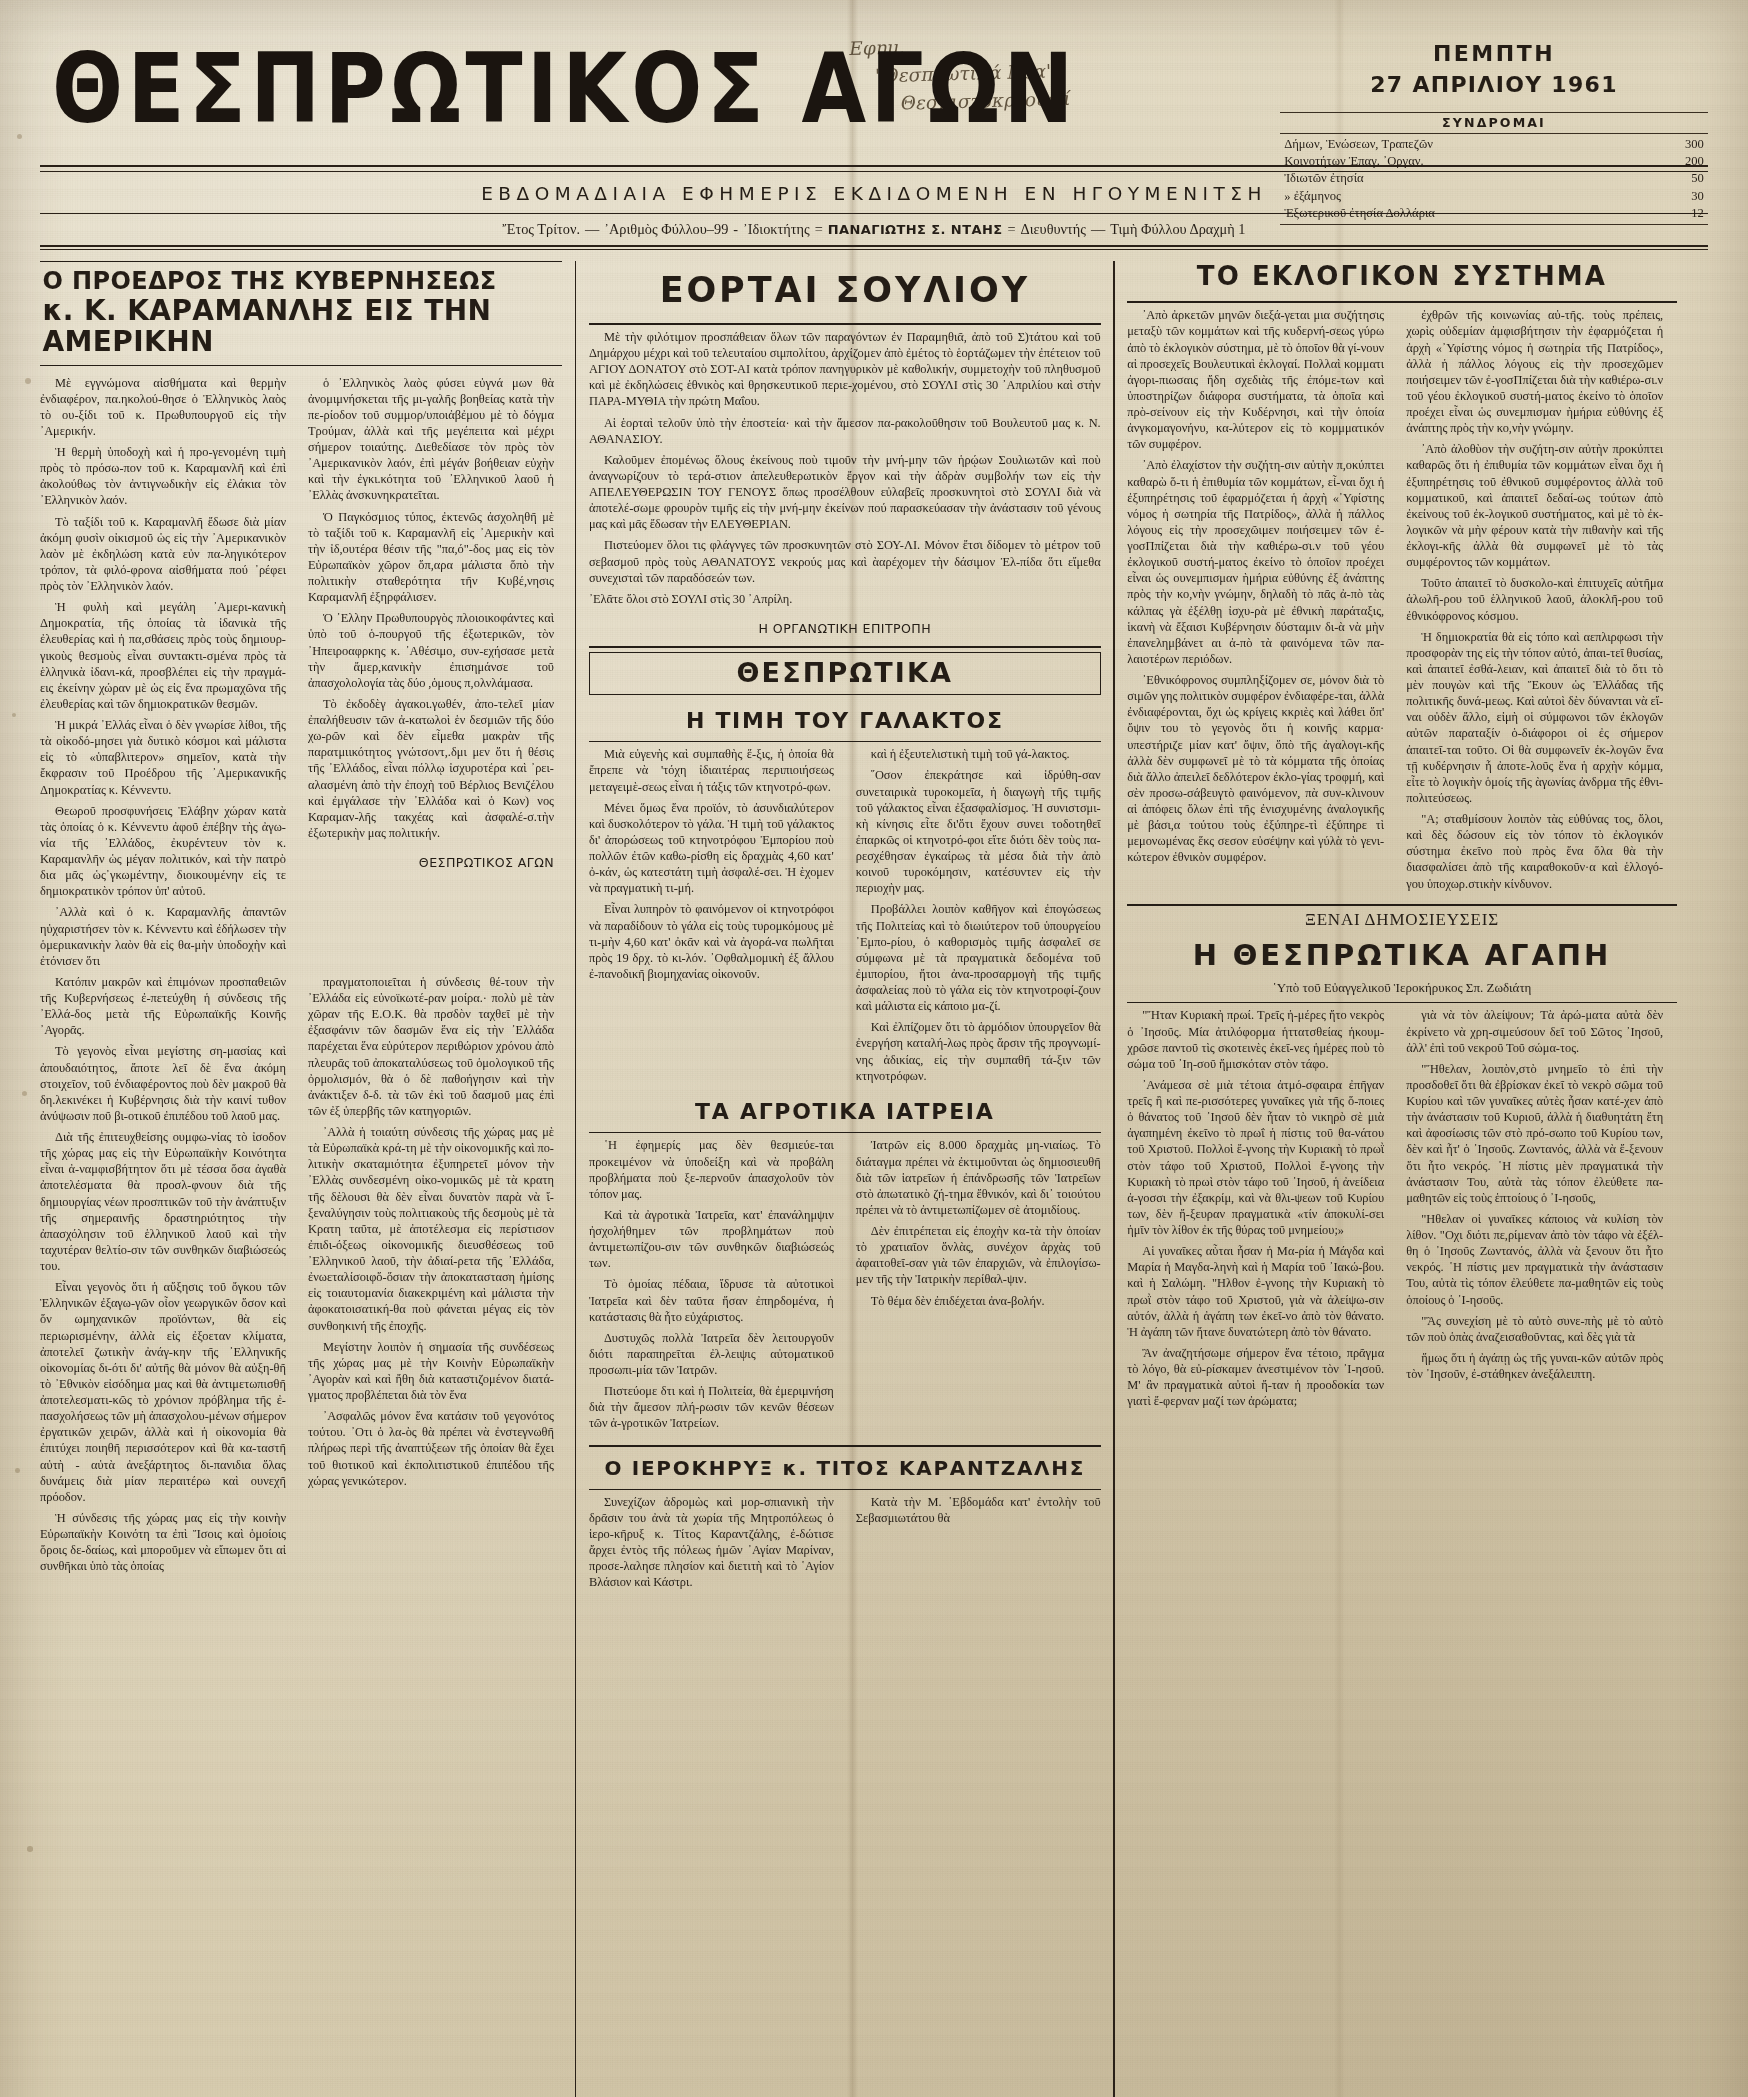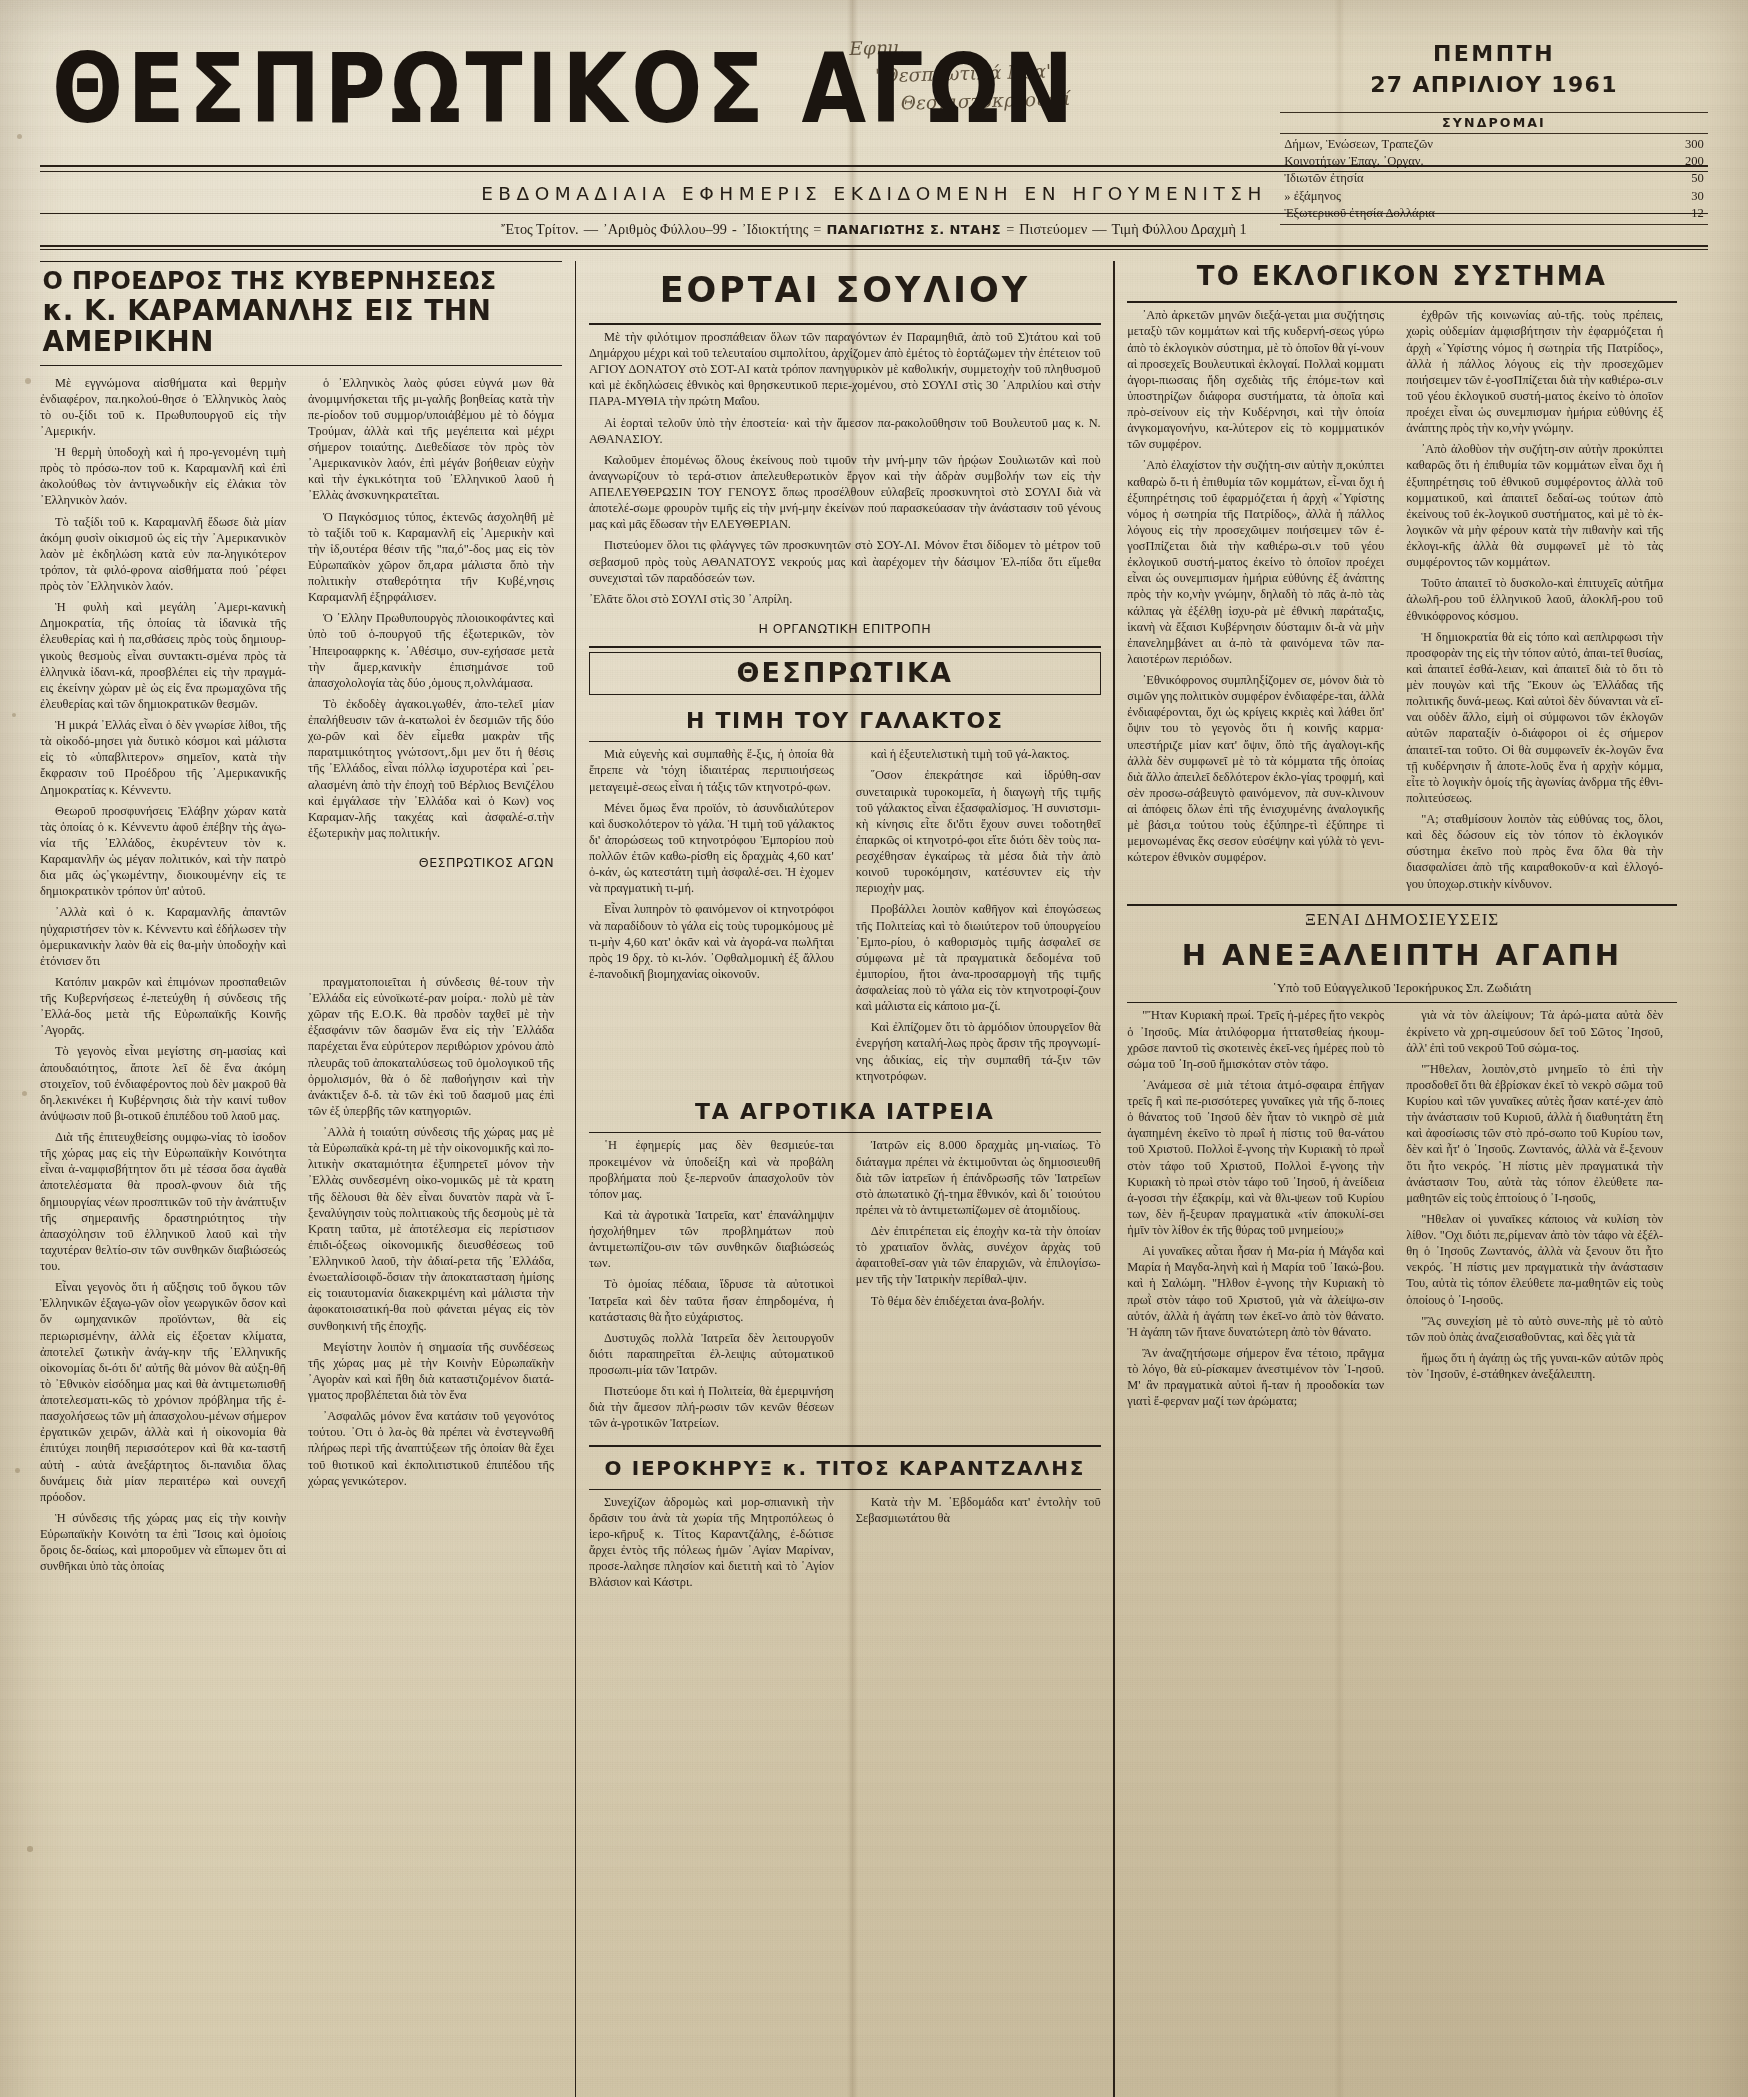--- a/index.html
+++ b/index.html
@@ -313,21 +313,21 @@
   <div class="rule-thin"></div>
   <div class="creditline">
     <span>Ἔτος Τρίτον.</span>
     <span>—</span>
     <span>᾿Αριθμὸς  Φύλλου–99</span>
     <span>-</span>
     <span>᾿Ιδιοκτήτης</span>
     <span>=</span>
     <b>ΠΑΝΑΓΙΩΤΗΣ Σ. ΝΤΑΗΣ</b>
     <span>=</span>
-    <span>Πιστεύομεν</span>
+    <span>Διευθυντής</span>
     <span>—</span>
     <span>Τιμὴ Φύλλου  Δραχμὴ 1</span>
   </div>
   <div class="rule-dbl"></div>
 
   <div class="content">
 
     <div class="col c1">
       <div class="hl-box">
         <div class="hl hl-1">Ο ΠΡΟΕΔΡΟΣ ΤΗΣ ΚΥΒΕΡΝΗΣΕΩΣ</div>
@@ -450,21 +450,21 @@
           <p class="body">ἐχθρῶν τῆς κοινωνίας αὐ-τῆς. τοὺς πρέπεις, χωρὶς οὐδεμίαν ἀμφισβήτησιν τὴν ἐφαρμόζεται ἡ ἀρχὴ «᾿Υφίστης νόμος ἡ σωτηρία τῆς Πατρίδος», ἀλλὰ ἡ πάλλος λόγους εἰς τὴν προσεχῶμεν ποιήσειμεν τῶν ἐ-γοσΠπίζεται διὰ τὴν καθιέρω-σι.ν τοῦ γέου ἐκλογικοῦ συστή-ματος ἐκείνο τὸ ὁποῖον προέχει εἶναι ὡς συνεμπισμαν ὴμήρια εὐθύνης ἐξ ἀνάπτης πρὸς τὴν κο,νὴν γνώμην.</p>
           <p class="body">᾿Απὸ ἀλοθὺον τὴν συζήτη-σιν αὐτὴν προκύπτει καθαρῶς ὅτι ἡ ἐπιθυμία τῶν κομμάτων εἶναι ὄχι ἡ ἐξυπηρέτησις τοῦ ἐθνικοῦ συμφέροντος ἀλλὰ τοῦ κομματικοῦ, καὶ ἀπαιτεῖ δεδαί-ως τούτων ἀπὸ ἐκείνους τοῦ ἐκ-λογικοῦ συστήματος, καὶ μὲ τὸ ἐκ-λογικῶν νὰ μὴν φέρουν κατὰ τὴν πιθανὴν καὶ τῆς ἐκλογι-κῆς ἀλλὰ θὰ συμφωνεῖ μὲ τὸ τὰς συμφέροντος τῶν κομμάτων.</p>
           <p class="body">Τοῦτο ἀπαιτεῖ τὸ δυσκολο-καὶ ἐπιτυχεῖς αὐτῆμα ἁλωλῆ-ρου τοῦ ἑλληνικοῦ λαοῦ, ἀλοκλῆ-ρου τοῦ ἐθνικόφρονος κόσμου.</p>
           <p class="body">Ἡ δημιοκρατία θὰ εἰς τόπο καὶ αεπλιρφωσι τὴν προσφορὰν της εἰς τὴν τόπον αὐτό, ἀπαι-τεῖ θυσίας, καὶ ἀπαιτεῖ ἐσθά-λειαν, καὶ ἀπαιτεῖ διὰ τὸ ὅτι τὸ μὲν πουγὼν καὶ τῆς Ἕκουν ὡς Ἐλλάδας τῆς πολιτικῆς δυνά-μεως. Καὶ αὐτοὶ δὲν δύνανται νὰ εἴ-ναι οὐδὲν ἄλλο, εἰμὴ οἱ σύμφωνοι τῶν ἐκλογῶν αὐτῶν παραταξίν ὁ-διάφοροι οἱ ἐς σήμερον ἀπαιτεῖ-ται τοῦτο. Οἱ θὰ συμφωνεῖν ἐκ-λογῶν ἕνα τῇ κυδέρνησιν ἦ ἀποτε-λοῦς ἕνα ἡ αρχὴν κόμμα, εἶτε τὸ λογικὴν ὁμοίς τῆς ὰγωνίας ἀνδρμα τῆς ἐθνι-πολιτεύσεως.</p>
           <p class="body">"Α; σταθμίσουν λοιπὸν τὰς εὐθύνας τος, ὅλοι, καὶ δὲς δώσουν εἰς τὸν τόπον τὸ ἐκλογικόν σύστημα ἐκεῖνο ποὺ πρὸς ἕνα ὅλα θὰ τὴν διασφαλίσει ἀπὸ τῆς καιραθοκοῦν·α καὶ ἑλλογό-γου ὑποχωρ.στικὴν κίνδυνον.</p>
         </div>
       </div>
 
       <div class="ruleline thick" style="margin-top:7.6px"></div>
       <div class="kicker">ΞΕΝΑΙ ΔΗΜΟΣΙΕΥΣΕΙΣ</div>
-      <div class="bigtitle" style="font-size:29px;padding:2.5px 0 4.2px 0">Η ΑΝΕΞΑΛΕΙΠΤΗ ΑΓΑΠΗ</div>
+      <div class="bigtitle" style="font-size:29px;padding:2.5px 0 4.2px 0">Η ΘΕΣΠΡΩΤΙΚΑ ΑΓΑΠΗ</div>
       <div class="byline">῾Υπὸ τοῦ Εὐαγγελικοῦ Ἱεροκήρυκος Σπ. Ζωδιάτη</div>
       <div class="ruleline"></div>
 
       <div class="subcols">
         <div class="sc pad-r" style="width:268px">
           <p class="body">"Ἤταν Κυριακὴ πρωί. Τρεῖς ἡ-μέρες ἤτο νεκρὸς ὁ ᾿Ιησοῦς. Μία ἀτιλόφορμα ἡττατσθείας ἡκουμ-χρῶσε παντοῦ τὶς σκοτεινὲς ἐκεῖ-νες ἡμέρες ποὺ τὸ σώμα τοῦ ᾿Ιη-σοῦ ἥμισκόταν στὸν τάφο.</p>
           <p class="body">᾿Ανάμεσα σὲ μιὰ τέτοια ἀτμό-σφαιρα ἐπῆγαν τρεῖς ἢ καὶ πε-ρισσότερες γυναῖκες  γιὰ τῆς ὅ-ποιες ὁ θάνατος τοῦ ᾿Ιησοῦ δὲν ἦταν τὸ νικηρὸ σὲ μιὰ ἀγαπημένη ἐκεῖνο τὸ πρωΐ ἡ πίστις τοῦ θα-νάτου τοῦ Χριστοῦ. Πολλοὶ ἔ-γνοης τὴν Κυριακὴ τὸ πρωῒ στὸν τάφο τοῦ Χριστοῦ, Πολλοὶ ἔ-γνοης τὴν Κυριακὴ τὸ πρωὶ στὸν τάφο τοῦ ᾿Ιησοῦ, ἡ ἀνείδεια ἀ-γοσσι τὴν ἐξακρίμ, καὶ νὰ θλι-ψεων τοῦ Κυρίου των, δὲν ἤ-ξευραν πραγματικὰ «τίν ἀποκυλί-σει ἡμῖν τὸν λίθον ἐκ τῆς θύρας τοῦ μνημείου;»</p>
           <p class="body">Αἱ γυναῖκες αὗται ἦσαν ἡ Μα-ρία ἡ Μάγδα καὶ Μαρία ἡ Μαγδα-ληνὴ καὶ ἡ Μαρία τοῦ ᾿Ιακώ-βου. καὶ ἡ Σαλώμη. "Ηλθον ἐ-γνοης τὴν Κυριακὴ τὸ πρωῒ στὸν τάφο τοῦ Χριστοῦ, γιὰ νὰ ἀλείψω-σιν αὐτόν, ἀλλὰ ἡ ἀγάπη των ἐκεῖ-νο ἀπὸ τὸν θάνατο. Ἡ ἀγάπη τῶν ἤτανε δυνατώτερη ἀπὸ τὸν θάνατο.</p>
           <p class="body">Ἂν ἀναζητήσωμε σήμερον ἕνα τέτοιο, πρᾶγμα τὸ λόγο, θὰ εὐ-ρίσκαμεν ἀνεστιμένον τὸν ᾿Ι-ησοῦ. Μ' ἂν πραγματικὰ αὐτοὶ ἤ-ταν ἡ προοδοκία των  γιατὶ ἔ-φερναν μαζί των ἀρώματα;</p>
         </div>

